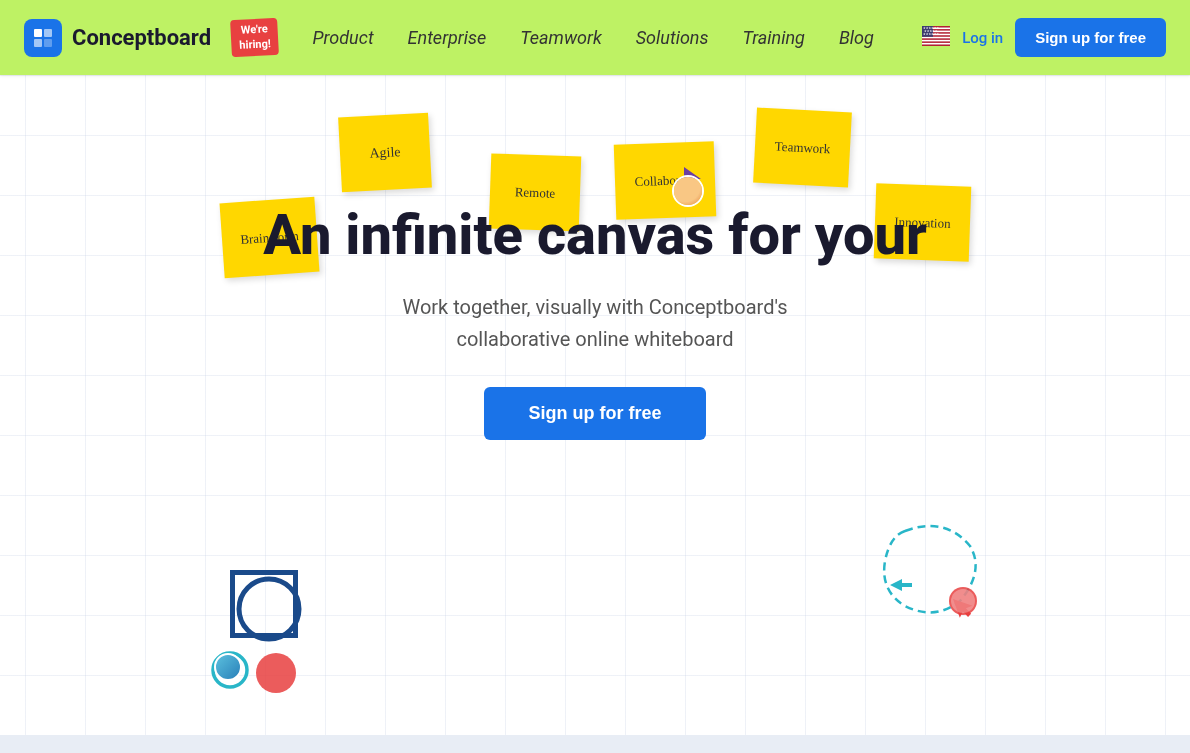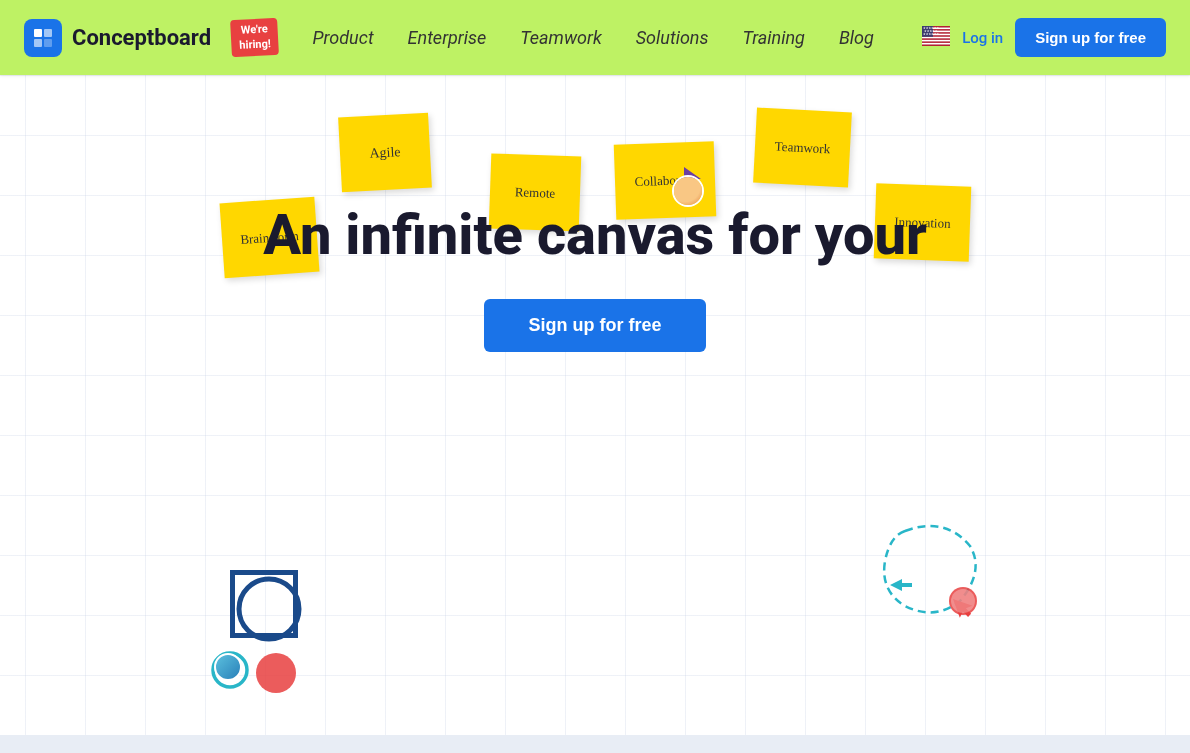--- a/index.html
+++ b/index.html
@@ -264,20 +264,21 @@
 
     <div style="width:32px; height:32px; border-radius:50%; background: linear-gradient(135deg,#c84040,#ff8080); border:2px solid white; overflow:hidden; position:relative;">
       <div style="width:100%; height:100%; background: radial-gradient(circle at 40% 35%, #f9c784 60%, #e08040 100%);"></div>
     </div>
   </div>
 
   <div class="hero-content">
     <h1 class="hero-title">
       <span>An infinite canvas for your</span><br>
     </h1>
+    <p class="hero-subtitle">Work together, visually with Conceptboard's collaborative online whiteboard</p>
     <button class="hero-cta">Sign up for free</button>
   </div>
 
   <div style="position:absolute; bottom:95px; left:200px; z-index:6;">
 
     <div style="position:absolute; left:30px; top:-70px; width:68px; height:68px; border:5px solid #1a4a8a; border-radius:50; background:transparent;">
       <svg width="68" height="68" viewBox="0 0 68 68">
         <circle cx="34" cy="34" r="30" fill="none" stroke="#1a4a8a" stroke-width="5"></circle>
       </svg>
     </div>

